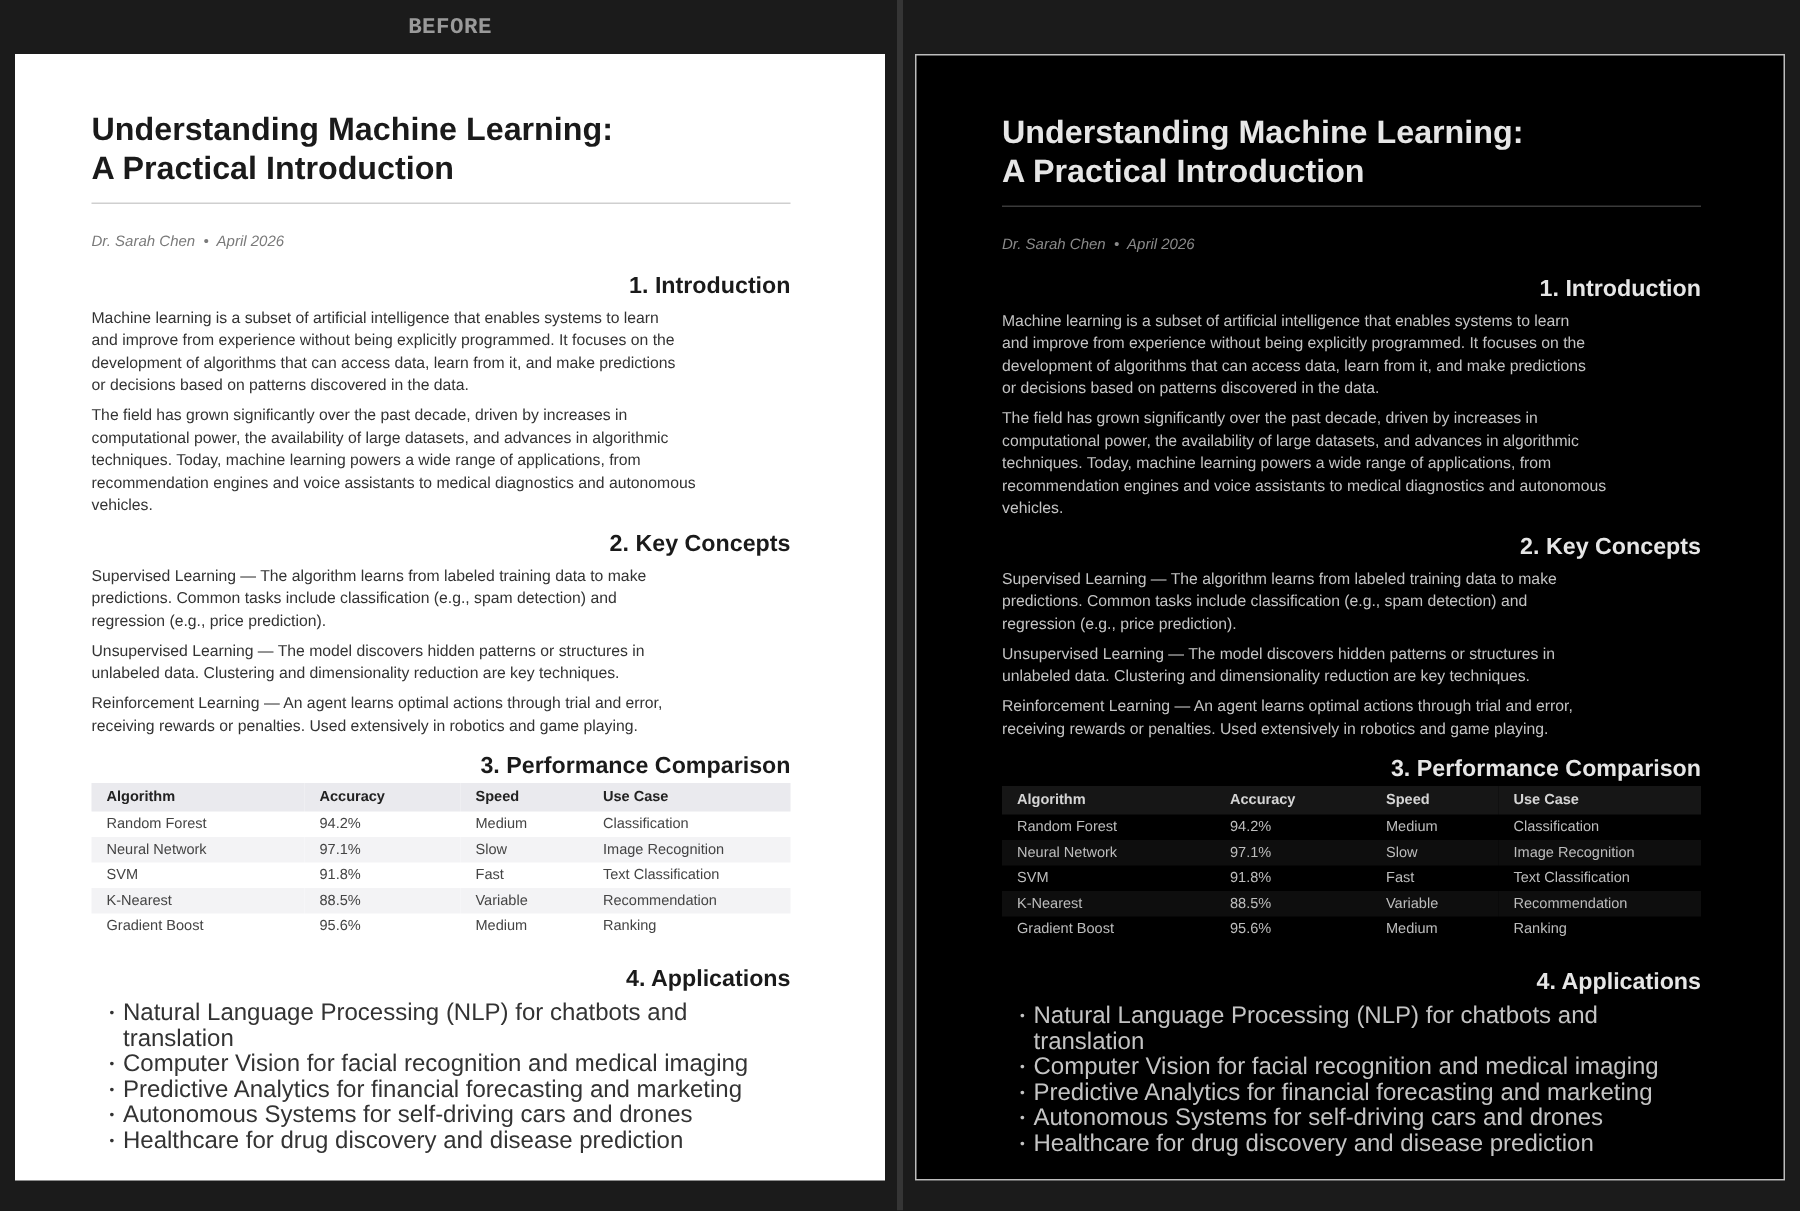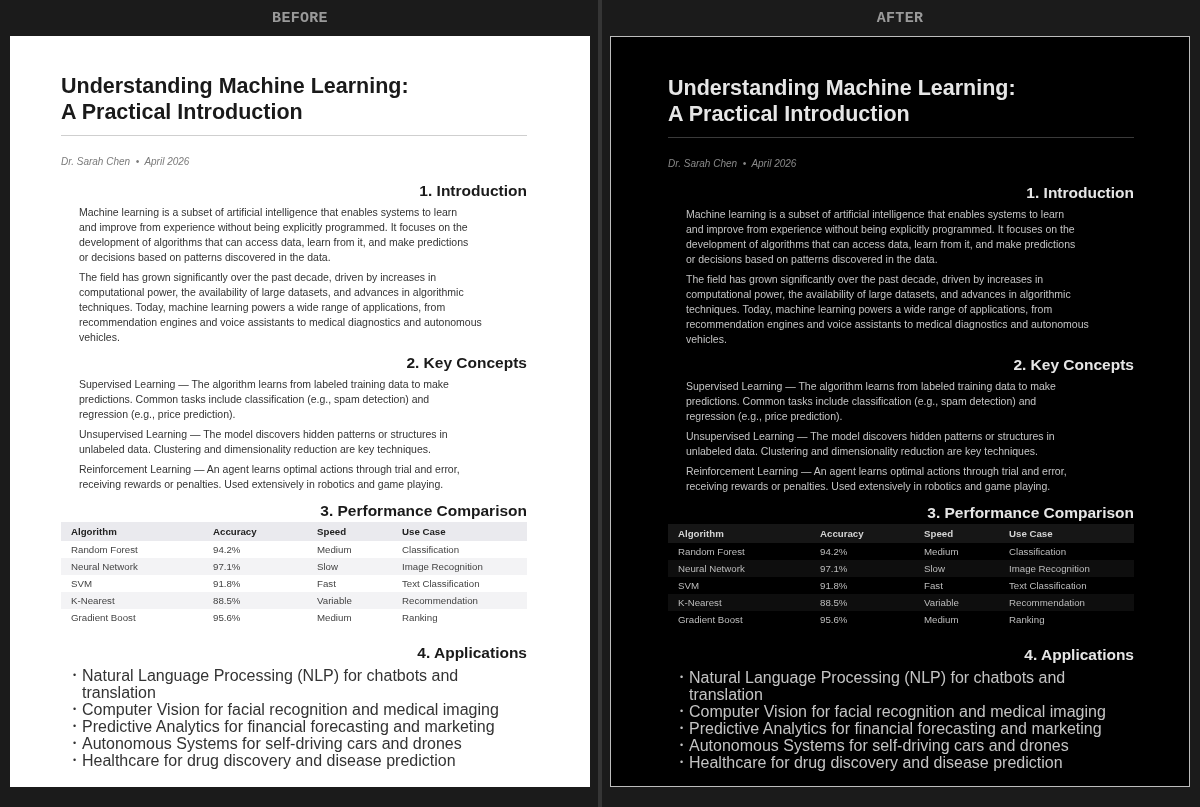--- a/index.html
+++ b/index.html
@@ -25,21 +25,21 @@
     .page.light { left: 10px; width: 580px; background: #ffffff; }
     .page.dark { left: 610px; width: 580px; background: #000000; border: 1px solid #bdbdbd; }
 
     .doc { position: absolute; left: 51px; top: 37px; width: 466px; }
     .page.dark .doc { left: 57px; top: 38px; }
 
     .title { font-size: 21.5px; font-weight: bold; line-height: 26px; }
     .rule { height: 1px; margin-top: 10px; }
     .meta { font-size: 10px; font-style: italic; margin-top: 20px; }
     .h2 { font-size: 15.5px; font-weight: bold; line-height: 18px; text-align: right; }
-    .p { font-size: 10.5px; line-height: 15px; width: 410px; margin-left: 18px; }
+    .p { font-size: 10.5px; line-height: 15px; width: 410px; }
 
     table { border-collapse: collapse; width: 466px; font-size: 9.7px; margin-top: 2px; }
     th { text-align: left; font-weight: bold; height: 19px; padding-left: 10px; }
     td { height: 17px; padding-left: 10px; margin-top: 44px; }
     th:nth-child(1), td:nth-child(1) { width: 142px; }
     th:nth-child(2), td:nth-child(2) { width: 104px; }
     th:nth-child(3), td:nth-child(3) { width: 85px; }
 
     ul { list-style: none; margin-left: 12px; }
     li { font-size: 16px; line-height: 17px; position: relative; padding-left: 9px; }
@@ -61,21 +61,20 @@
     .dark .p, .dark li { color: #c4c4c4; }
     .dark th { background: #161616; color: #d4d4d4; }
     .dark td { color: #bdbdbd; }
     .dark tr.alt td { background: #0e0e0e; }
   </style>
 </head>
 <body>
 
 <div class="stage">
   <div class="pane-label before">BEFORE</div>
-  <div class="pane-label after">AFTER</div>
   <div class="divider"></div>
 
   <div class="page light">
     <div class="doc">
       <div class="title">
         <div>Understanding Machine Learning:</div>
         <div>A Practical Introduction</div>
       </div>
       <div class="rule"></div>
       <div class="meta">

